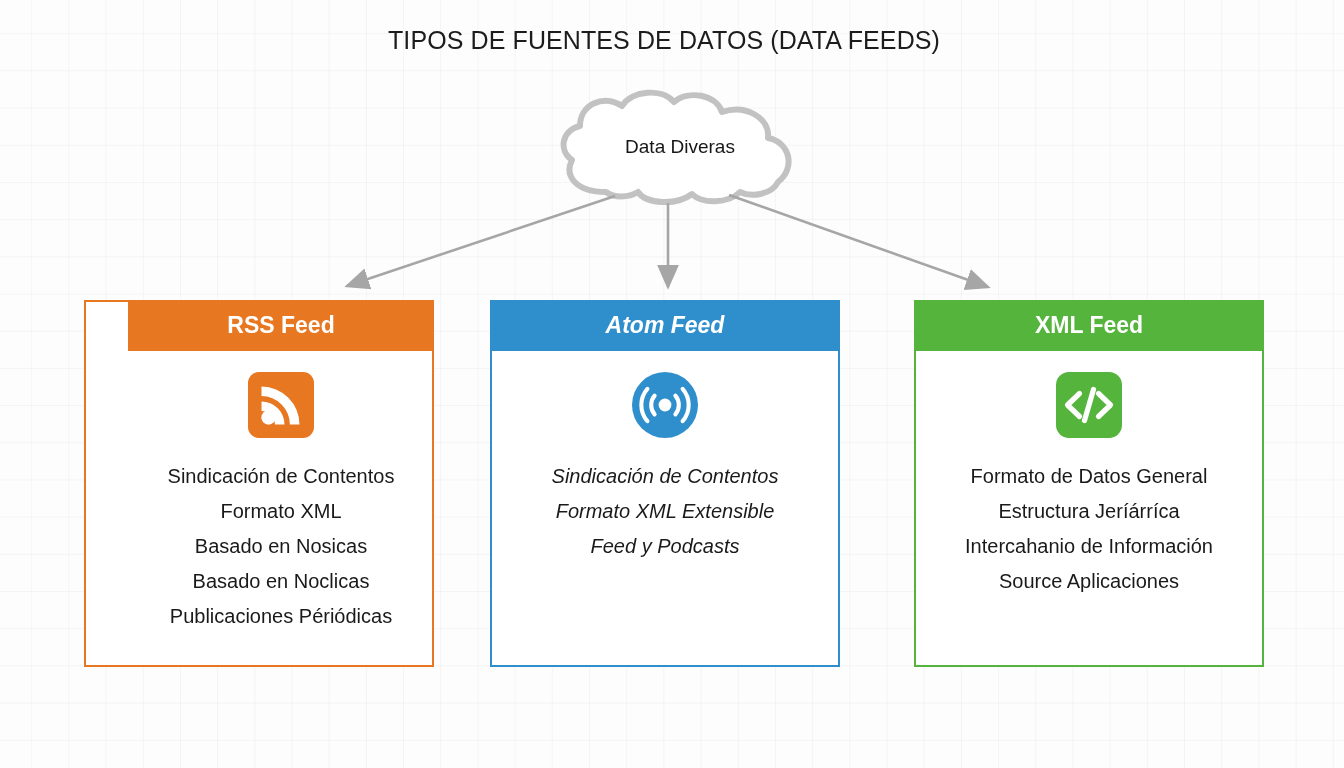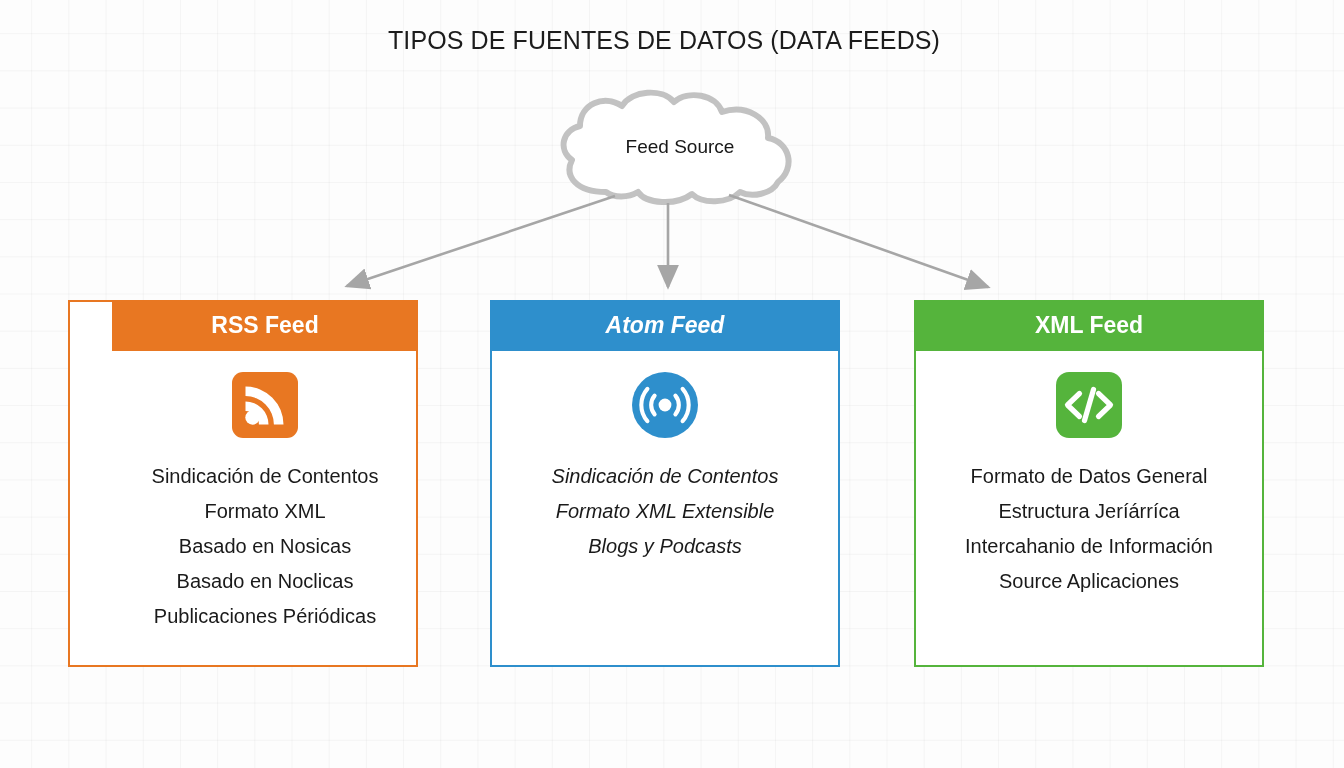--- a/index.html
+++ b/index.html
@@ -70,21 +70,21 @@
   .card {
     position: absolute;
     top: 300px;
     width: 350px;
     height: 367px;
     background: #ffffff;
     box-sizing: border-box;
     border-width: 2px;
     border-style: solid;
   }
-  #card-rss   { left: 68px;  border-color: #E87722; padding-left: 44px; }
+  #card-rss   { left: 84px;  border-color: #E87722; padding-left: 44px; }
   #card-atom  { left: 490px; border-color: #2E8FCC; font-style: italic; }
   #card-xml   { left: 914px; border-color: #55B43C; }
 
   .card-header {
     height: 51px;
     line-height: 51px;
     text-align: center;
     font-size: 23px;
     font-weight: bold;
     color: #ffffff;
@@ -123,21 +123,21 @@
              C 34 16, 58 6, 76 18
              C 86 2, 116 0, 128 14
              C 142 2, 170 6, 176 24
              C 200 16, 224 30, 222 50
              C 244 54, 250 80, 232 94
              C 226 106, 206 110, 194 104
              C 182 116, 156 116, 146 106
              C 130 118, 100 116, 92 104
              C 82 110, 68 110, 60 104 Z" fill="#ffffff" stroke="#c2c2c2" stroke-width="6" stroke-linejoin="round"></path>
   </svg>
-  <div id="cloud-label">Feed Source</div>
+  <div id="cloud-label">Data Diveras</div>
 </div>
 
 <svg id="arrows">
   <defs>
     <marker id="ah" markerWidth="11" markerHeight="11" refX="8.5" refY="5.5" orient="auto" markerUnits="strokeWidth">
       <path d="M0,1.3 L9.6,5.5 L0,9.7 Z" fill="#a6a6a6"></path>
     </marker>
   </defs>
   <line x1="615" y1="196" x2="347" y2="286" stroke="#a6a6a6" stroke-width="2.6" marker-end="url(#ah)"></line>
   <line x1="668" y1="203" x2="668" y2="287" stroke="#a6a6a6" stroke-width="2.6" marker-end="url(#ah)"></line>
@@ -171,21 +171,21 @@
       <circle cx="33" cy="33" r="6.4" fill="#ffffff"></circle>
       <path d="M22.6 23.6 a14.6 14.6 0 0 0 0 18.8" fill="none" stroke="#ffffff" stroke-width="4.1" stroke-linecap="round"></path>
       <path d="M43.4 23.6 a14.6 14.6 0 0 1 0 18.8" fill="none" stroke="#ffffff" stroke-width="4.1" stroke-linecap="round"></path>
       <path d="M15.4 16.8 a24.6 24.6 0 0 0 0 32.4" fill="none" stroke="#ffffff" stroke-width="4.1" stroke-linecap="round"></path>
       <path d="M50.6 16.8 a24.6 24.6 0 0 1 0 32.4" fill="none" stroke="#ffffff" stroke-width="4.1" stroke-linecap="round"></path>
     </svg>
   </div>
   <div class="card-body">
     <div>Sindicación de Contentos</div>
     <div>Formato XML Extensible</div>
-    <div>Blogs y Podcasts</div>
+    <div>Feed y Podcasts</div>
   </div>
 </div>
 
 <div class="card" id="card-xml">
   <div class="card-header">XML Feed</div>
   <div class="card-icon">
     <svg width="66" height="66" viewBox="0 0 66 66">
       <rect x="0" y="0" width="66" height="66" rx="13" ry="13" fill="#55B43C"></rect>
       <path d="M23.5 21.5 L11.5 33 L23.5 44.5" fill="none" stroke="#ffffff" stroke-width="5.2" stroke-linecap="round" stroke-linejoin="round"></path>
       <path d="M42.5 21.5 L54.5 33 L42.5 44.5" fill="none" stroke="#ffffff" stroke-width="5.2" stroke-linecap="round" stroke-linejoin="round"></path>

